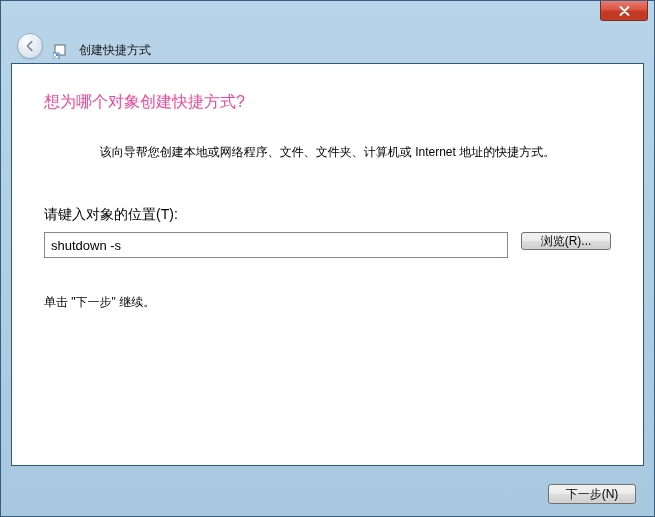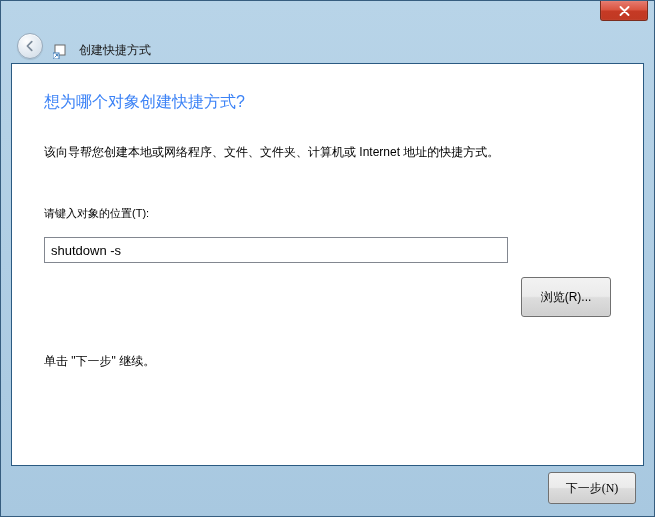--- a/index.html
+++ b/index.html
@@ -85,83 +85,83 @@
       position: absolute;
       left: 10px;
       right: 10px;
       top: 62px;
       bottom: 50px;
       background: #ffffff;
       border: 1px solid #2a5a82;
       padding: 28px 32px;
     }
     .main-heading {
-      color: #3b82f6;
+      color: #ec4899;
       font-size: 16px;
       font-weight: normal;
       margin-bottom: 30px;
     }
     .description {
       color: #000;
       font-size: 12px;
       line-height: 1.6;
       margin-bottom: 44px;
+      text-align: center;
     }
     .field-label {
       color: #000;
-      font-size: 11px;
-      margin-bottom: 16px;
+      font-size: 14px;
+      margin-bottom: 8px;
     }
     .input-row {
       display: flex;
       gap: 13px;
       align-items: stretch;
       margin-bottom: 36px;
     }
     .location-input {
       flex: 1;
       height: 26px;
       border: 1px solid #828790;
       padding: 3px 6px;
       font-size: 13px;
       font-family: Tahoma, sans-serif;
       outline: none;
     }
     .browse-btn {
       width: 90px;
-      height: 40px;
+      height: 18px;
       background: linear-gradient(to bottom, #f2f2f2 0%, #ebebeb 48%, #dddddd 52%, #cfcfcf 100%);
       border: 1px solid #707070;
       border-radius: 3px;
       font-size: 12px;
       font-family: inherit;
       cursor: pointer;
       box-shadow: inset 0 0 1px #fff;
-      margin-top: 40px;
     }
     .continue-text {
       color: #000;
       font-size: 12px;
     }
     .footer {
       position: absolute;
       right: 18px;
       bottom: 12px;
       display: flex;
       gap: 8px;
     }
     .footer-btn {
       min-width: 88px;
-      height: 32px;
+      height: 20px;
       padding: 0 14px;
       background: linear-gradient(to bottom, #f2f2f2 0%, #ebebeb 48%, #dddddd 52%, #cfcfcf 100%);
       border: 1px solid #707070;
       border-radius: 3px;
       font-size: 12px;
-      font-family: Liberation Serif, serif;
+      font-family: Liberation Sans, sans-serif;
       cursor: pointer;
       box-shadow: inset 0 0 1px #fff;
     }
     .cancel-btn {
       min-width: 72px;
     }
   </style>
 </head>
 <body>
 

